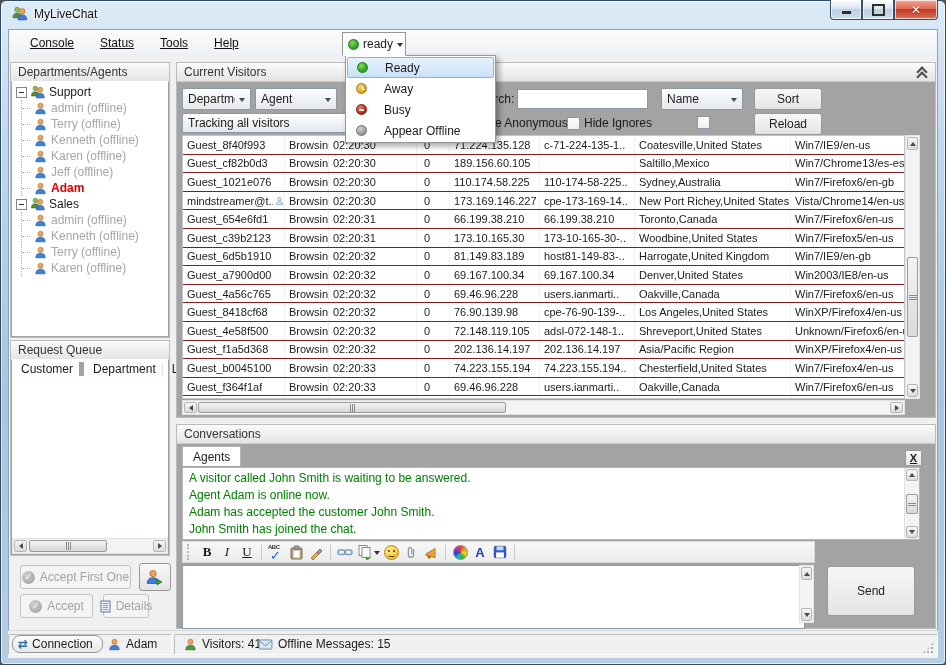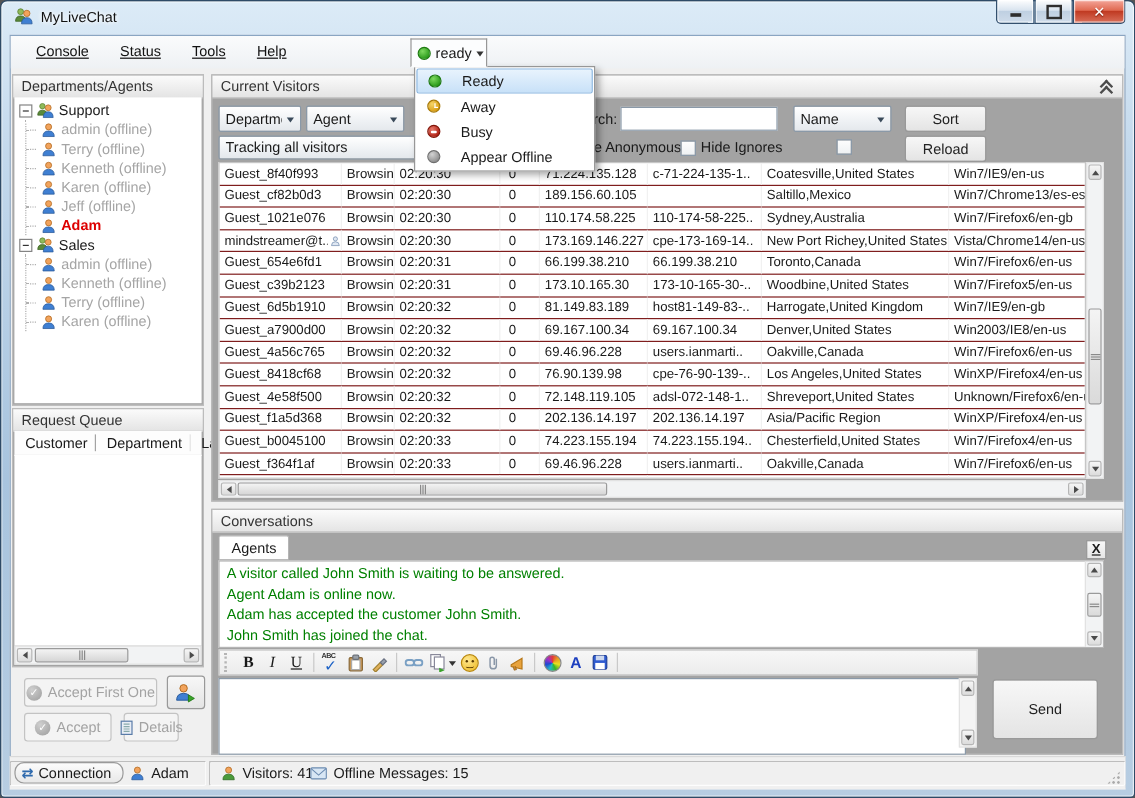--- a/index.html
+++ b/index.html
@@ -310,21 +310,21 @@
         </div>
     </div>
   </div>
 
   <div class="panel" style="left:10px;top:340px;width:160px;height:216px;">
     <div class="panel-header">
       <span>Request Queue</span>
     </div>
     <div style="position:absolute;left:1px;right:1px;top:18px;height:20px;background:#fdfdfd;border-bottom:1px solid #ddd;display:flex;align-items:center;">
 
-    <span class="rq-col" style="padding:0 6px 0 9px;border-right:1px solid #a3a3a3;height:14px;line-height:14px;text-align:center;">Customer</span>
+    <span class="rq-col" style="padding:0 6px 0 9px;border-right:5px solid #a3a3a3;height:14px;line-height:14px;text-align:center;">Customer</span>
         <span class="rq-col" style="padding:0 6px 0 9px;border-right:1px solid #e3e3e3;height:14px;line-height:14px;">Department</span>
         <span class="rq-col" style="padding:0 6px 0 9px;border-right:1px solid #e3e3e3;height:14px;line-height:14px;">Last</span>
       </div>
     <div style="position:absolute;left:1px;right:1px;top:38px;bottom:17px;background:#fff;"></div>
     <div class="sb" style="left:1px;right:1px;bottom:1px;height:16px;">
       <div class="sb-btn" style="left:1px;top:1px;width:13px;bottom:1px;">
           <span class="tri left"></span>
         </div>
       <div class="sb-thumb h" style="left:16px;top:1px;width:78px;bottom:1px;">
           <span class="grip-h">

